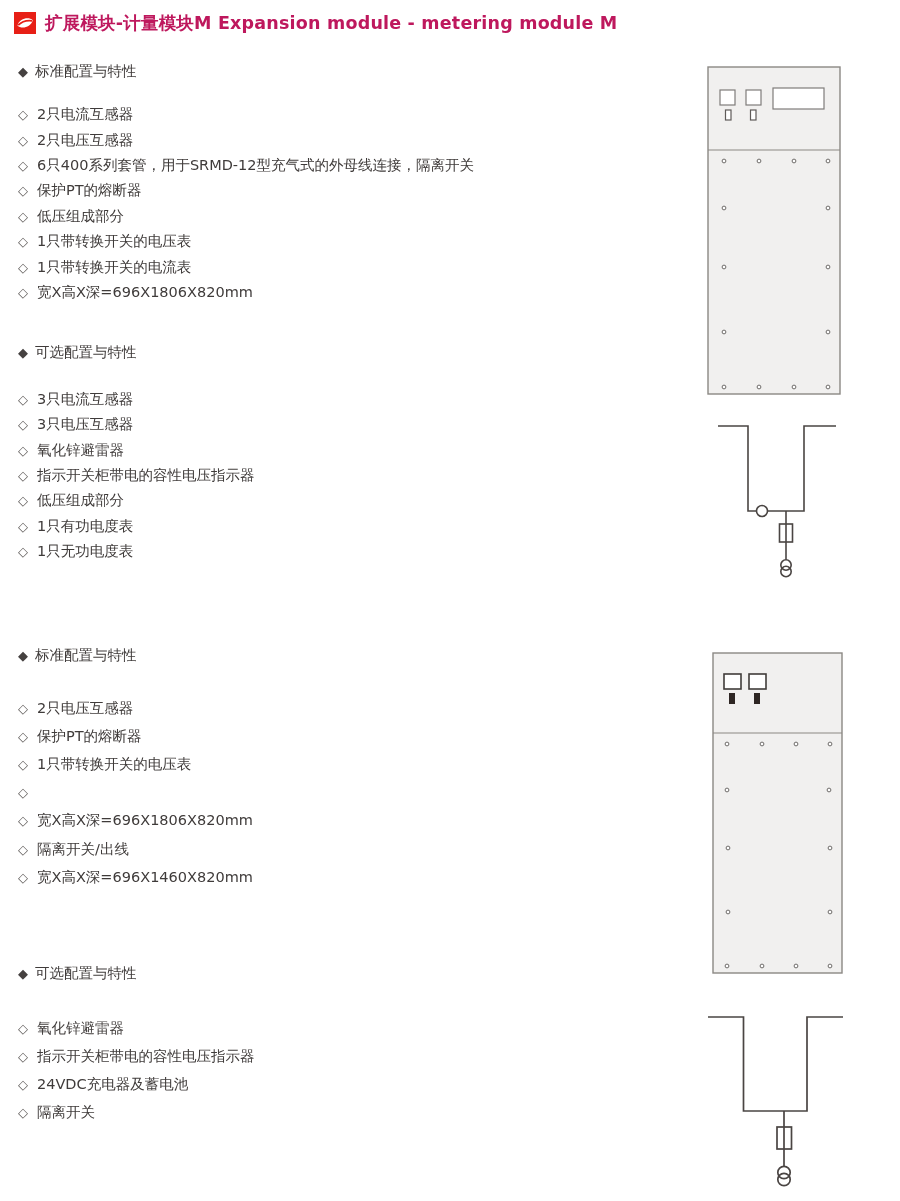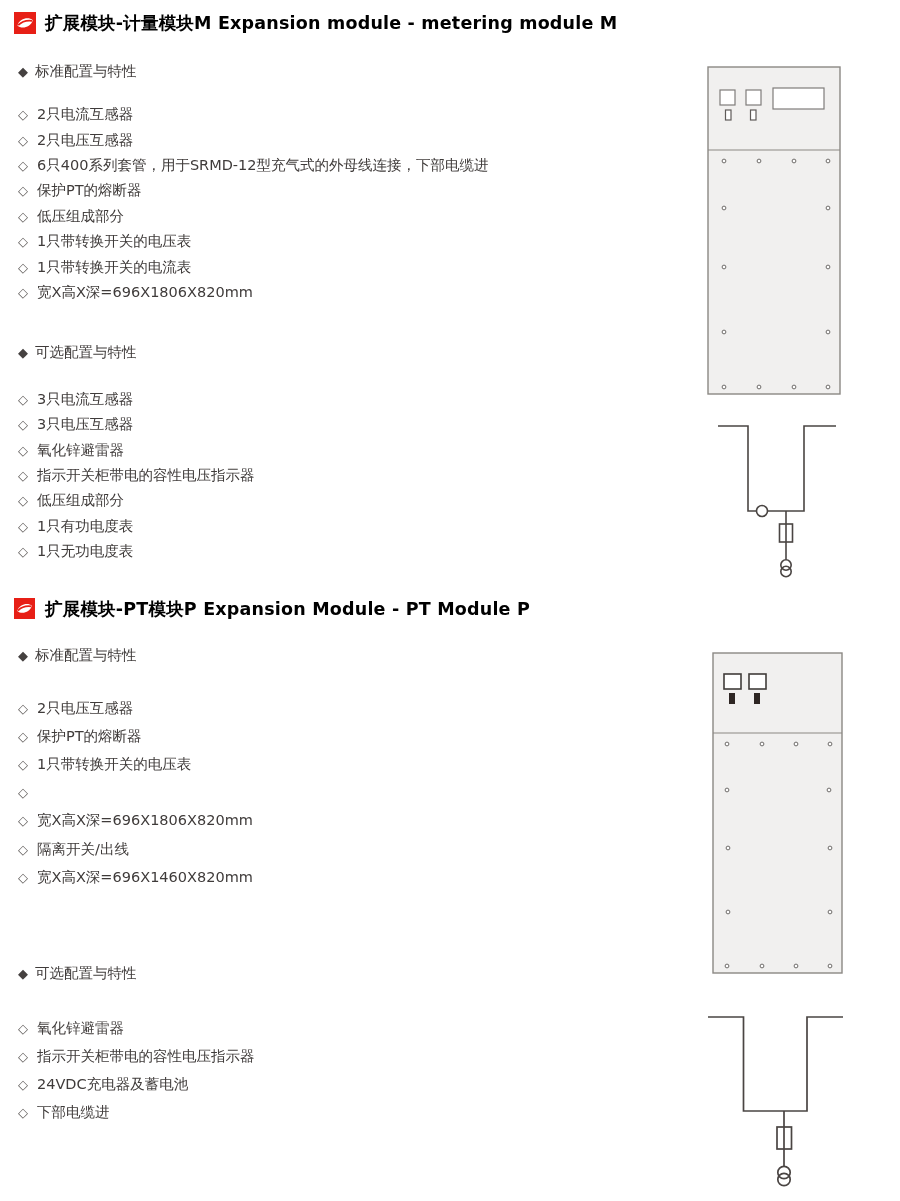--- a/index.html
+++ b/index.html
@@ -18,21 +18,21 @@
   }
   .logo{
     width:22px;height:22px;flex:0 0 22px;
     display:inline-block;
   }
   .title{
     margin:0;
     font-size:17.5px;
     font-weight:600;
     letter-spacing:0.2px;
-    color:#000000;
+    color:#be185d;
     white-space:nowrap;
   }
   
   .h2{
     position:absolute;left:18px;
     display:flex;align-items:center;gap:7px;
     font-size:14.5px;color:#3f3b3a;white-space:nowrap;
   }
   .hmark{font-size:13px;color:#454140;line-height:1;}
   
@@ -76,21 +76,21 @@
     <li>
         <span class="imark">◇</span>
         <span>2只电流互感器</span>
       </li>
     <li>
         <span class="imark">◇</span>
         <span>2只电压互感器</span>
       </li>
     <li>
         <span class="imark">◇</span>
-        <span>6只400系列套管，用于SRMD-12型充气式的外母线连接，下部电缆进</span>
+        <span>6只400系列套管，用于SRMD-12型充气式的外母线连接，隔离开关</span>
       </li>
     <li>
         <span class="imark">◇</span>
         <span>保护PT的熔断器</span>
       </li>
     <li>
         <span class="imark">◇</span>
         <span>低压组成部分</span>
       </li>
     <li>
@@ -136,30 +136,20 @@
     <li>
         <span class="imark">◇</span>
         <span>1只有功电度表</span>
       </li>
     <li>
         <span class="imark">◇</span>
         <span>1只无功电度表</span>
       </li>
   </ul>
 
-  <header class="title-row" style="top:598px">
-    <span class="logo">
-      <svg width="21" height="21" viewBox="0 0 22 22">
-        <rect x="0" y="0" width="22" height="22" fill="#e71f16"></rect>
-        <path d="M3.5 13.5 C5.5 6.5, 14.5 4.5, 18.8 8.2 C16.5 15.5, 7.5 17.5, 3.5 13.5 Z" fill="#ffffff"></path>
-        <path d="M4.2 13.2 C8.5 8.8, 13.8 8.2, 18.2 8.8" stroke="#e71f16" stroke-width="1.8" fill="none"></path>
-      </svg>
-    </span>
-    <h1 class="title">扩展模块-PT模块P Expansion Module - PT Module P</h1>
-  </header>
 
   <div class="h2" style="top:646px">
     <span class="hmark">◆</span>
     <span>标准配置与特性</span>
   </div>
 
   <ul class="feat s3" style="top:694px">
     <li>
         <span class="imark">◇</span>
         <span>2只电压互感器</span>
@@ -202,21 +192,21 @@
     <li>
         <span class="imark">◇</span>
         <span>指示开关柜带电的容性电压指示器</span>
       </li>
     <li>
         <span class="imark">◇</span>
         <span>24VDC充电器及蓄电池</span>
       </li>
     <li>
         <span class="imark">◇</span>
-        <span>下部电缆进</span>
+        <span>隔离开关</span>
       </li>
   </ul>
 
   <svg class="fig" style="left:690px;top:55px" width="170" height="345" viewBox="690 55 170 345">
     <rect x="708" y="67" width="132" height="327" fill="#f1f0ef" stroke="#8b8884" stroke-width="1.4"></rect>
     <line x1="708" y1="150" x2="840" y2="150" stroke="#8b8884" stroke-width="1.2"></line>
     <rect x="720" y="90" width="15" height="15" fill="#ffffff" stroke="#7f7c7a" stroke-width="1.2"></rect>
     <rect x="746" y="90" width="15" height="15" fill="#ffffff" stroke="#7f7c7a" stroke-width="1.2"></rect>
     <rect x="773" y="88" width="51" height="21" fill="#ffffff" stroke="#7f7c7a" stroke-width="1.2"></rect>
     <rect x="725.5" y="110" width="5.5" height="10" fill="#ffffff" stroke="#5f5b59" stroke-width="1.2"></rect>

